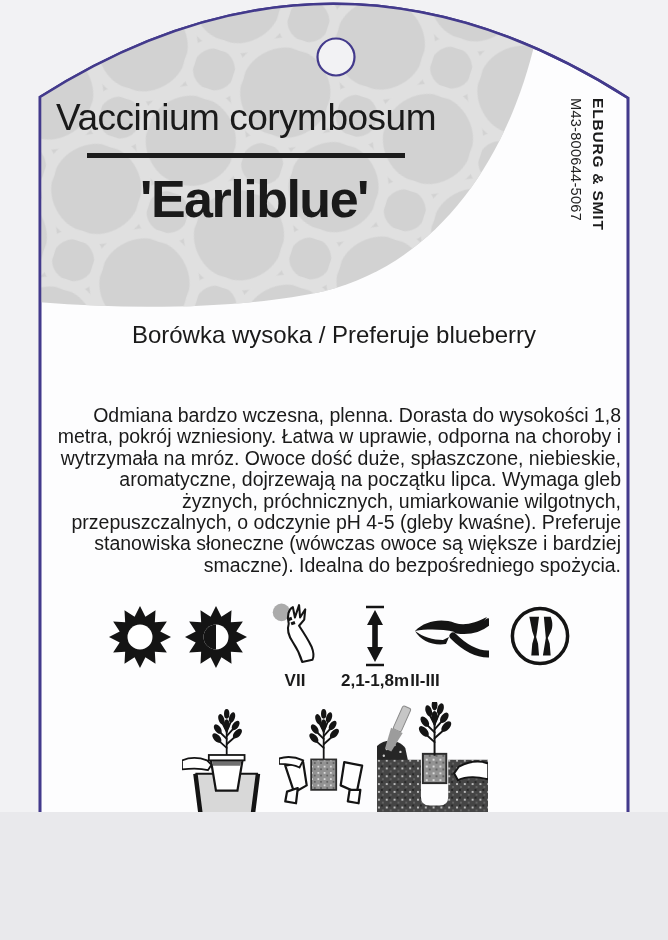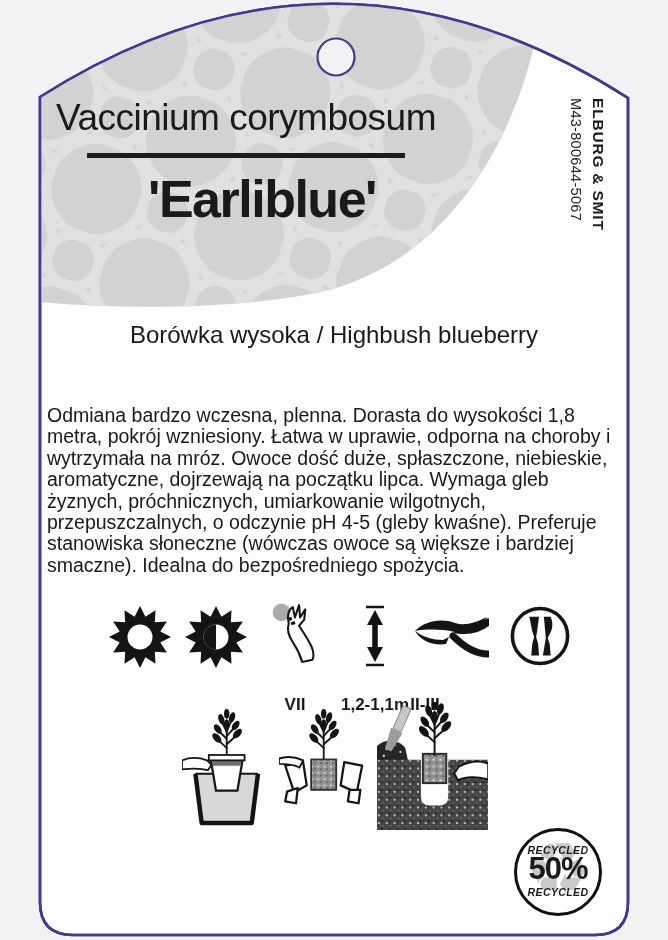--- a/index.html
+++ b/index.html
@@ -1,32 +1,32 @@
 <!DOCTYPE html>
 <html><head>
 <meta charset="utf-8">
 <style>
   html,body{margin:0;padding:0;background:#e9e9ec;}
-  .stage{position:relative;width:668px;height:940px;background:#f2f2f4;overflow:hidden;
+  .stage{position:relative;width:668px;height:812px;background:#f2f2f4;overflow:hidden;
          font-family:"Liberation Sans",sans-serif;color:#1a1a1a;}
   .tagbg{position:absolute;left:0;top:0;}
   .botanical{position:absolute;left:0;top:97px;width:492px;text-align:center;
              font-size:37px;font-weight:400;letter-spacing:-0.5px;}
   .rule{position:absolute;left:87px;top:153px;width:318px;height:5px;background:#1c1c1c;}
-  .cultivar{position:absolute;left:16px;top:169px;width:492px;text-align:center;
+  .cultivar{position:absolute;left:8px;top:169px;width:492px;text-align:center;
             font-size:52px;font-weight:700;letter-spacing:-1.5px;}
   .side{position:absolute;left:568px;top:98px;writing-mode:vertical-rl;text-orientation:mixed;}
   .side .producer{display:block;font-weight:800;font-size:15.5px;letter-spacing:0.8px;margin-left:5px;}
   .side .code{display:block;font-weight:400;font-size:14.5px;letter-spacing:0.3px;color:#222;}
   .common{position:absolute;left:49px;top:321px;width:570px;text-align:center;
           font-size:24px;line-height:28.5px;}
-  .desc{position:absolute;left:47px;top:405px;width:574px;margin:0;text-align:left;
+  .desc{position:absolute;left:47px;top:405px;width:574px;margin:0;text-align:right;
         font-size:19.5px;line-height:21.4px;}
   .icon{position:absolute;}
-  .icon-label{position:absolute;top:671px;font-size:17px;font-weight:600;text-align:center;margin-top:24px;}
+  .icon-label{position:absolute;top:671px;font-size:17px;font-weight:600;text-align:center;}
   .pictos{position:absolute;left:182px;top:702px;width:306px;display:flex;align-items:flex-end;gap:8px;}
   .badge{position:absolute;left:514px;top:828px;width:88px;height:88px;box-sizing:border-box;
          border:3px solid #101010;border-radius:50%;background:#fff;}
   .badge .sym{position:absolute;left:50%;top:50%;transform:translate(-50%,-54%);
               font-family:"DejaVu Sans",sans-serif;font-size:72px;color:#c9c9c9;line-height:1;}
   .badge .b1,.badge .b3{position:absolute;left:0;width:82px;text-align:center;
               font-size:10.5px;font-weight:800;font-style:italic;letter-spacing:0.4px;}
   .badge .b1{top:13px;}
   .badge .b2{position:absolute;left:0;top:22px;width:82px;text-align:center;
              font-size:31px;font-weight:800;letter-spacing:-1px;line-height:32px;}
@@ -105,21 +105,21 @@
   <div class="botanical">Vaccinium corymbosum</div>
   <div class="rule"></div>
   <div class="cultivar">'Earliblue'</div>
 
   <div class="side">
     <span class="producer">ELBURG &amp; SMIT</span>
     <span class="code">M43-800644-5067</span>
   </div>
 
   <div class="common">
-    <div>Borówka wysoka / Highbush blueberry</div>
+    <div>Borówka wysoka / Preferuje blueberry</div>
   </div>
 
   <p class="desc">Odmiana bardzo wczesna, plenna. Dorasta do wysokości 1,8 metra, pokrój wzniesiony. Łatwa w uprawie, odporna na choroby i wytrzymała na mróz. Owoce dość duże, spłaszczone, niebieskie, aromatyczne, dojrzewają na początku lipca. Wymaga gleb żyznych, próchnicznych, umiarkowanie wilgotnych, przepuszczalnych, o odczynie pH 4-5 (gleby kwaśne). Preferuje stanowiska słoneczne (wówczas owoce są większe i bardziej smaczne). Idealna do bezpośredniego spożycia.</p>
 
   <svg class="icon" style="left:108px;top:605px" width="64" height="64" viewBox="0 0 64 64">
     <polygon fill="#141414" points="63,32 52.3,37.4 58.85,47.5 46.85,46.85 47.5,58.85 37.4,52.3 32,63 26.6,52.3 16.5,58.85 17.15,46.85 5.15,47.5 11.7,37.4 1,32 11.7,26.6 5.15,16.5 17.15,17.15 16.5,5.15 26.6,11.7 32,1 37.4,11.7 47.5,5.15 46.85,17.15 58.85,16.5 52.3,26.6"></polygon>
     <circle cx="32" cy="32" r="12.5" fill="#fff"></circle>
   </svg>
 
   <svg class="icon" style="left:184px;top:605px" width="64" height="64" viewBox="0 0 64 64">
@@ -152,21 +152,21 @@
     <path d="M40,22 C52,34 64,40 75,40" fill="none" stroke="#141414" stroke-width="7" stroke-linecap="round"></path>
   </svg>
 
   <svg class="icon" style="left:509px;top:605px" width="62" height="62" viewBox="0 0 64 64">
     <circle cx="32" cy="32" r="28.5" fill="none" stroke="#141414" stroke-width="3.6"></circle>
     <path d="M21,12 L31,12 L29,27 L28,33 L30,40 L31,52 L23,52 L24,40 L26,33 L24,27 Z" fill="#141414"></path>
     <path d="M36,12 L43,12 C45.5,18 45.5,24 42,30 L40,34 L42,40 L43,52 L35,52 L37,40 L38,34 Z" fill="#141414"></path>
   </svg>
 
   <div class="icon-label" style="left:265px;width:60px">VII</div>
-  <div class="icon-label" style="left:325px;width:100px">1,2-1,1m</div>
+  <div class="icon-label" style="left:325px;width:100px">2,1-1,8m</div>
   <div class="icon-label" style="left:395px;width:60px">II-III</div>
 
   <div class="pictos">
 
     <svg width="90" height="131" viewBox="0 0 100 132">
       <path d="M15 73 L85 73 L78 128 L22 128 Z" fill="#d8d8d8"></path>
       <line x1="15" y1="73" x2="85" y2="73" stroke="#141414" stroke-width="2"></line>
       <use href="#plantTop" x="20" y="0" width="60" height="58"></use>
       <path d="M32 56 L68 56 L62 92 L38 92 Z" fill="#fff" stroke="#141414" stroke-width="2.5"></path>
       <path d="M33.5 57 L66.5 57 L65.5 64 L34.5 64 Z" fill="#707070"></path>

